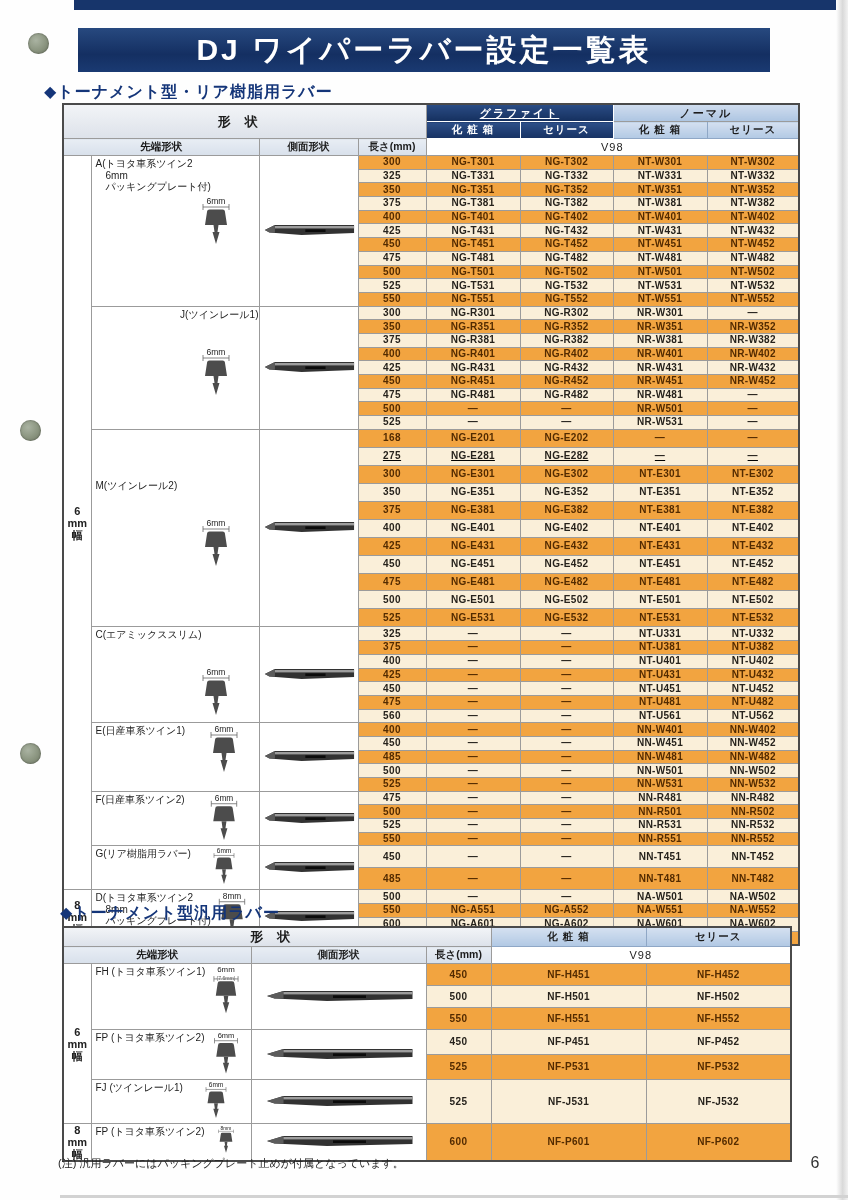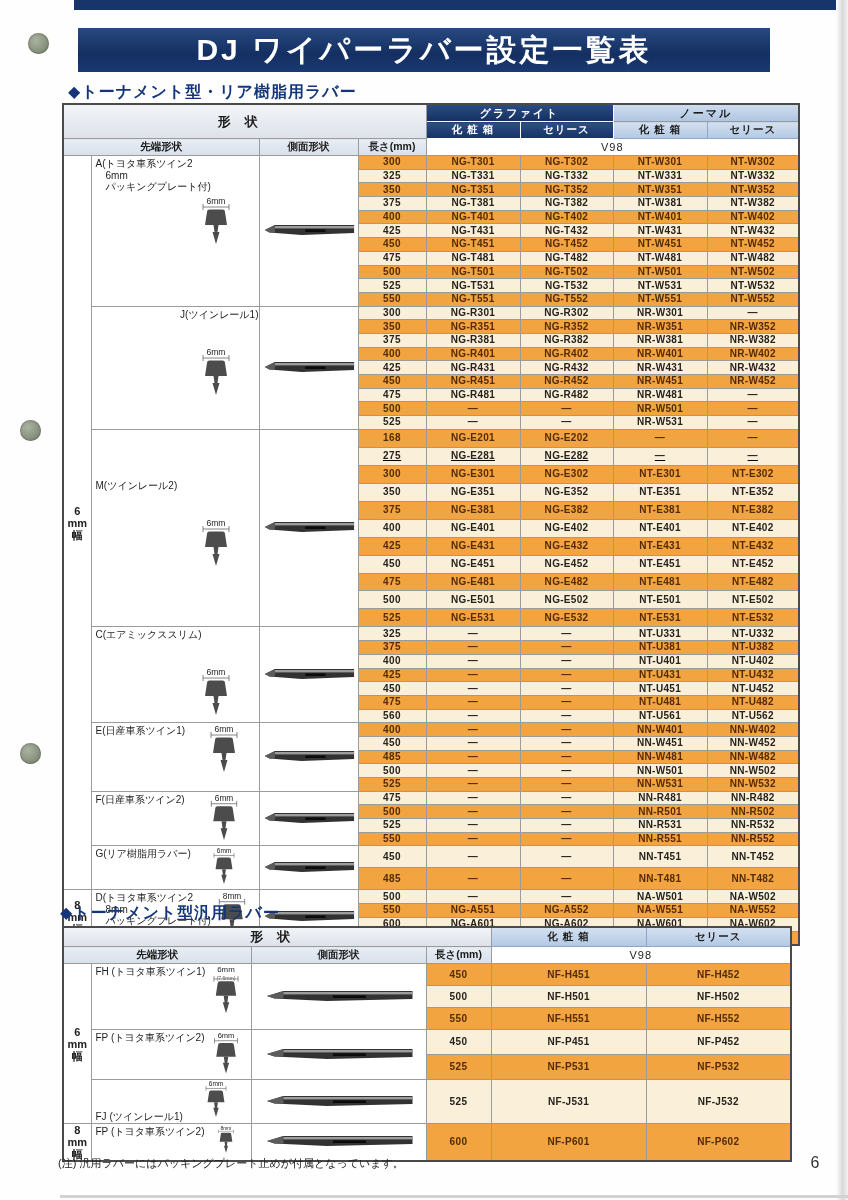--- a/index.html
+++ b/index.html
@@ -21,35 +21,35 @@
   .smudge{left:252px;top:538px;width:120px;height:30px;border-radius:12px;
     background:rgba(120,170,230,.28);filter:blur(4px);}
 
   
   .title-bar{left:78px;top:28px;width:692px;height:44px;
     background:linear-gradient(to bottom,#27497f,#142f62 60%,#1a3a72);
     display:flex;align-items:center;justify-content:center;}
   .title-bar span{color:#ffffff;font-size:30px;font-weight:bold;letter-spacing:3px;}
 
   .section-title{color:#143579;font-size:16px;font-weight:bold;letter-spacing:1px;}
-  .sec1{left:68px;top:82px;}
+  .sec1{left:44px;top:82px;}
   .sec2{left:60px;top:903px;}
 
   
   table{border-collapse:collapse;table-layout:fixed;border-radius:21px;}
   .datatable{position:absolute;background:#ffffff;border:2px solid #4a4a4a;}
   .t1{left:62px;top:103px;width:738px;}
   .t2{left:62px;top:926px;width:728px;}
   th,td{border:1px solid #9b9b9b;padding:0;overflow:hidden;}
 
   th{font-size:11px;font-weight:bold;color:#1c1c1c;}
   .shape-hd{background:linear-gradient(to bottom,#f2f4f7,#dde2ea);
     letter-spacing:14px;font-size:13px;}
   .navy-hd{background:linear-gradient(to bottom,#2a4c84,#15305f);color:#fff;
-    border-color:#fff;letter-spacing:2px;}
+    border-color:#fff;letter-spacing:2px;text-decoration:underline;}
   .navy-sub{background:linear-gradient(to bottom,#2d4f88,#173263);color:#fff;
     border-color:#fff;font-size:10.5px;letter-spacing:1px;}
   .lblue-hd{background:linear-gradient(to bottom,#cfdcee,#aec6e2);letter-spacing:2px;}
   .lblue-sub{background:linear-gradient(to bottom,#d4e0f0,#b2c9e4);font-size:10.5px;
     letter-spacing:1px;border-color:#8fa7c6;}
   .hr3 th{background:linear-gradient(to bottom,#e8edf4,#d8e0eb);font-size:10.5px;height:16px;}
   .hr1 th,.hr2 th{height:16px;}
   th.v98{background:#ffffff;font-size:11px;font-weight:normal;letter-spacing:1px;}
 
   td{font-size:10px;line-height:10px;text-align:center;vertical-align:middle;}
@@ -772,21 +772,21 @@
         <td class="part striped">NF-P451</td>
         <td class="part striped">NF-P452</td>
       </tr>
       <tr class="orange" style="height: 25px;">
         <td class="len striped">525</td>
         <td class="part striped">NF-P531</td>
         <td class="part striped">NF-P532</td>
       </tr>
       <tr class="cream" style="height: 44px;">
         <td class="tip-cell" rowspan="1">
-          <div class="tip-wrap-inline" style="height: 42px; align-items: flex-end;">
+          <div class="tip-wrap-inline" style="height: 42px;">
             <div class="grp-label">
               <div>FJ (ツインレール1)</div>
             </div>
             <div class="tipicon"><svg width="42" height="40" viewBox="0 0 40 52">
     <text x="20" y="8" text-anchor="middle" font-size="8.5" fill="#222">6mm</text>
     <line x1="7" y1="11" x2="33" y2="11" stroke="#666" stroke-width="0.8"></line>
     <line x1="7" y1="8" x2="7" y2="14" stroke="#666" stroke-width="0.8"></line>
     <line x1="33" y1="8" x2="33" y2="14" stroke="#666" stroke-width="0.8"></line>
     <path d="M11 16 Q11 13.5 13.5 13.5 L26.5 13.5 Q29 13.5 29 16 L31 29 L9 29 Z" fill="#4c4c4c"></path>
     <path d="M17.5 29 L22.5 29 L21.5 36 L23.5 36 L20 48 L16.5 36 L18.5 36 Z" fill="#4c4c4c"></path>

